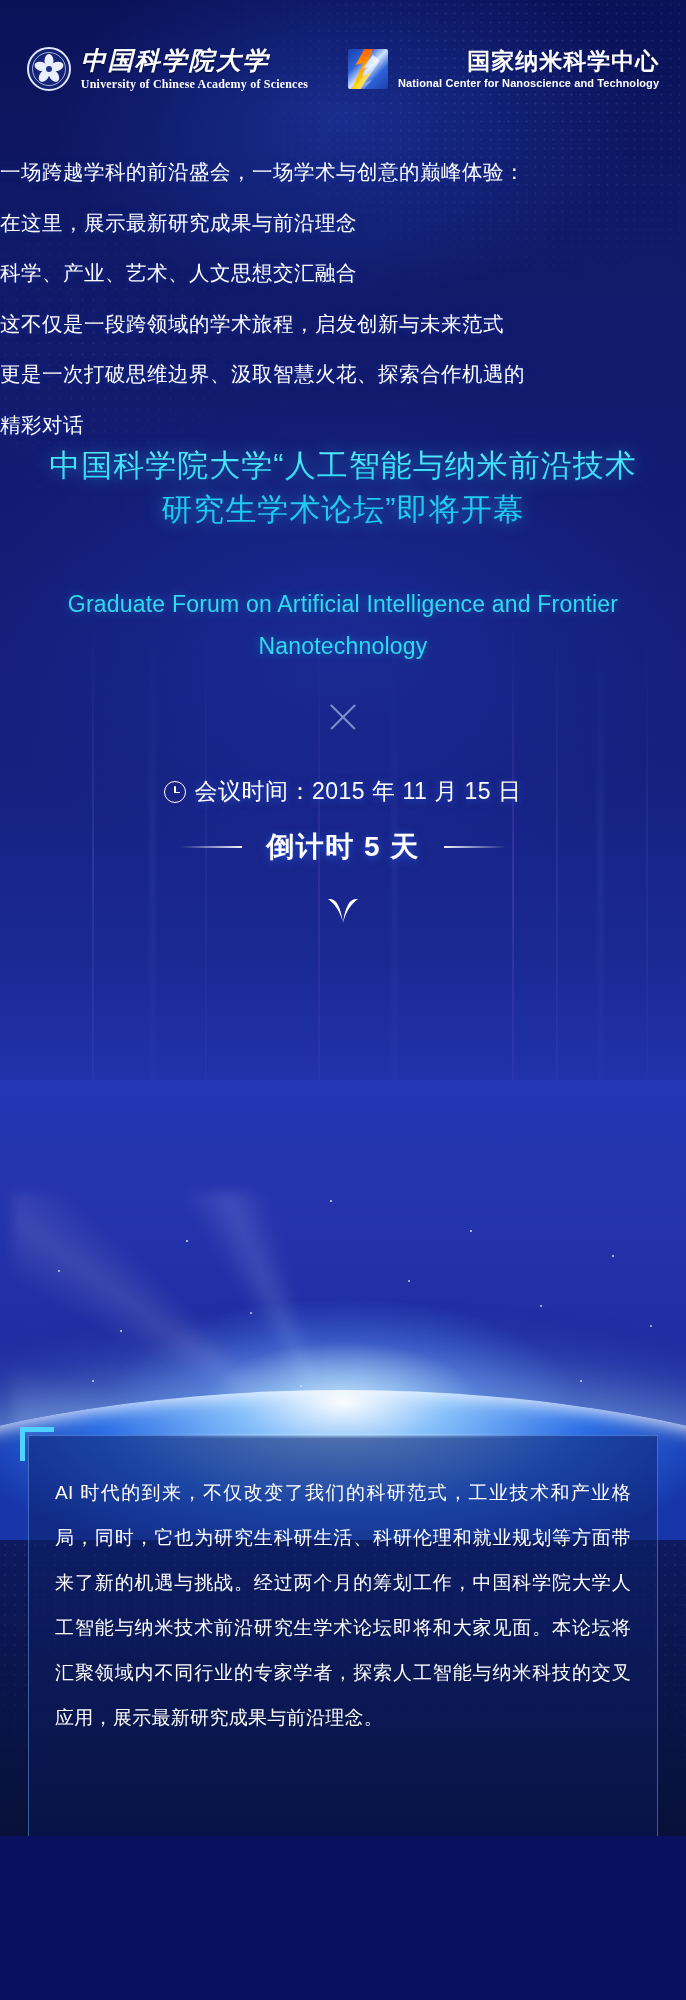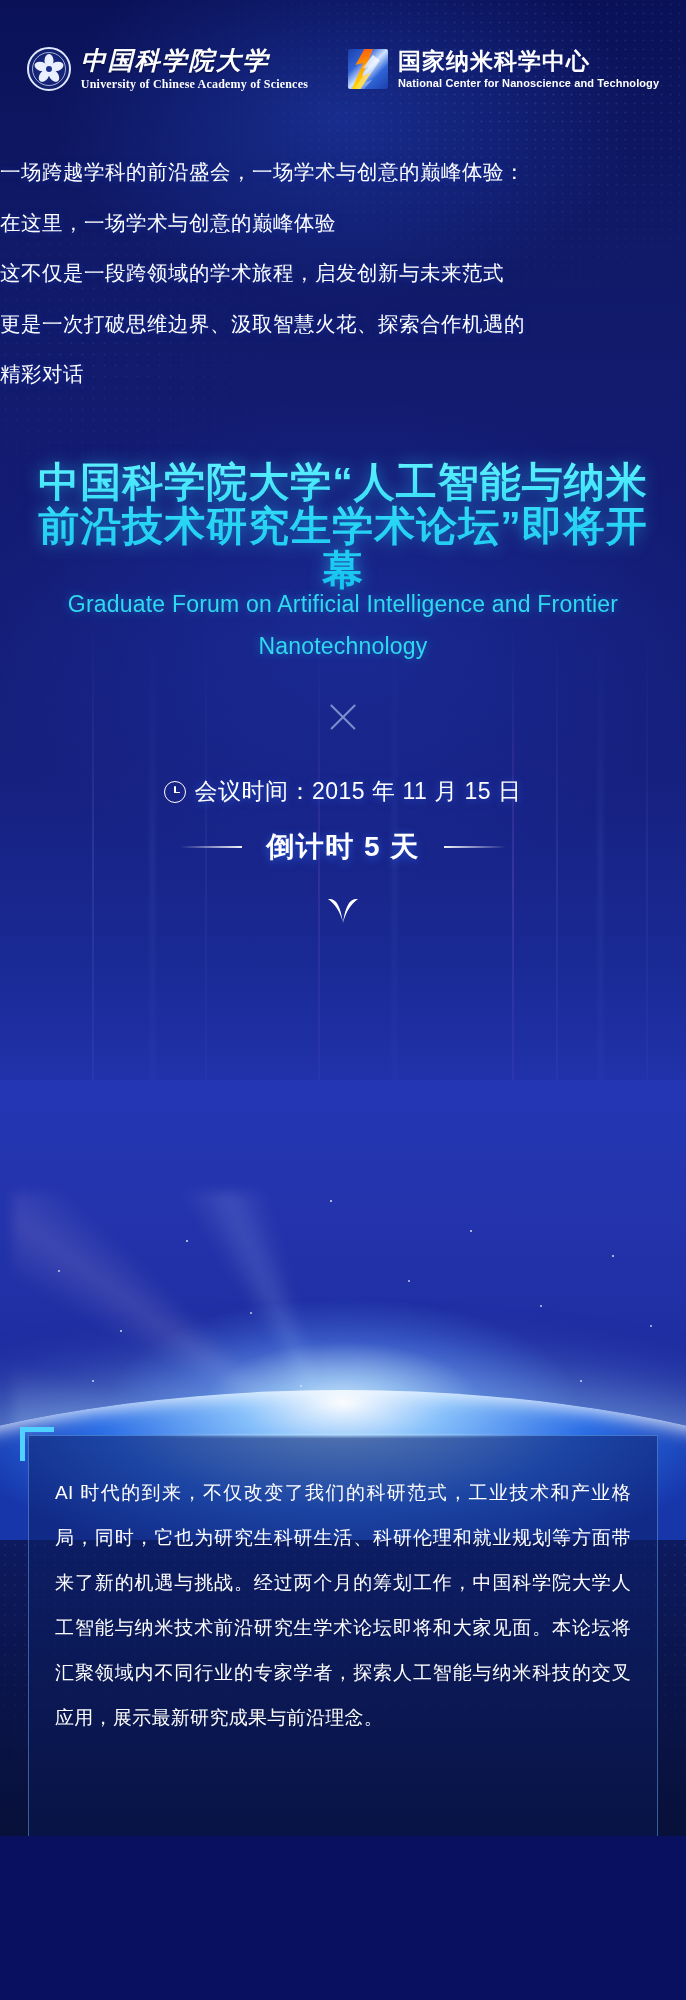--- a/index.html
+++ b/index.html
@@ -153,34 +153,34 @@
     clip-path: polygon(55% 0%, 78% 6%, 40% 62%, 70% 55%, 22% 100%, 6% 88%, 44% 36%, 18% 40%);
     filter:drop-shadow(0 0 2px rgba(0,0,0,.25));
   }
   .nano-mark .swoosh-b {
     position:absolute; left:8px; top:6px; width:28px; height:40px;
     background:linear-gradient(200deg, rgba(255,255,255,.95), rgba(200,225,255,.15));
     clip-path: polygon(60% 0%, 85% 14%, 30% 70%, 58% 62%, 10% 100%, 0% 80%, 46% 30%, 22% 34%);
     opacity:.85;
   }
   .nano-text { display:flex; flex-direction:column; line-height:1; }
-  .nano-cn { font-size:23px; font-weight:700; color:#fff; letter-spacing:1px; }
+  .nano-cn { font-size:23px; font-weight:700; color:#fff; letter-spacing:1px;text-align:right; }
   .nano-en { font-size:11px; font-weight:600; color:#fff; letter-spacing:.1px; margin-top:5px; }
 
   
   .intro { position:absolute; left:0; top:162px; width:686px; text-align:left; }
   .intro p {
     color:#ffffff; font-size:20.5px; line-height:1; margin:0 0 30px 0;
     letter-spacing:.5px; text-shadow:0 1px 6px rgba(30,60,180,.7);
   }
 
   
   .title-cn {
-    position:absolute; left:36px; top:460px; width:614px; text-align:center;
-    font-size:41px; font-weight:700; line-height:44px; letter-spacing:1px;
+    position:absolute; left:36px; top:444px; width:614px; text-align:center;
+    font-size:31px; font-weight:400; line-height:44px; letter-spacing:1px;
     background:linear-gradient(180deg,#5ef2ff 0%, #29d6f5 45%, #15c2ee 100%);
     -webkit-background-clip:text; background-clip:text; color:transparent;
     -webkit-text-fill-color:transparent;
     filter:drop-shadow(0 0 8px rgba(40,200,255,.55));
   }
   .title-en {
     position:absolute; left:36px; top:583px; width:614px; text-align:center;
     font-size:23px; line-height:42px; color:#2fd9ef; letter-spacing:.2px;
     text-shadow:0 0 10px rgba(40,200,255,.45);
   }
@@ -297,21 +297,22 @@
       <div class="nano-text">
         <span class="nano-cn">国家纳米科学中心</span>
         <span class="nano-en">National Center for Nanoscience and Technology</span>
       </div>
     </div>
 
   </div>
 
   <div class="intro">
     <p>一场跨越学科的前沿盛会，一场学术与创意的巅峰体验：</p>
-    <p>在这里，一场学术与创意的巅峰体验</p>
+    <p>在这里，展示最新研究成果与前沿理念</p>
+    <p>科学、产业、艺术、人文思想交汇融合</p>
     <p>这不仅是一段跨领域的学术旅程，启发创新与未来范式</p>
     <p>更是一次打破思维边界、汲取智慧火花、探索合作机遇的</p>
     <p>精彩对话</p>
   </div>
 
   <div class="title-cn">中国科学院大学“人工智能与纳米前沿技术研究生学术论坛”即将开幕</div>
   <div class="title-en">Graduate Forum on Artificial Intelligence and Frontier Nanotechnology</div>
 
   <div class="xmark">
       <i></i>

